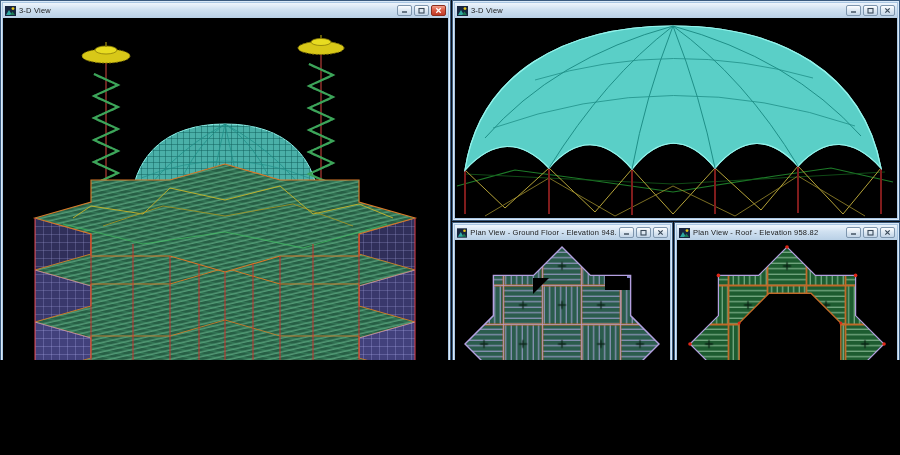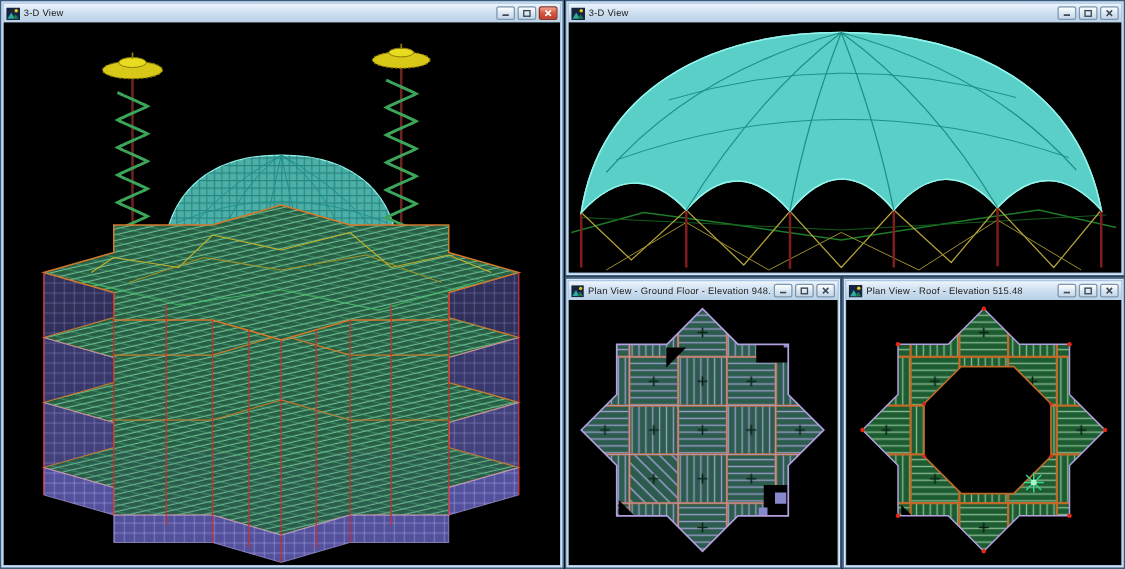--- a/index.html
+++ b/index.html
@@ -1,16 +1,16 @@
 <!DOCTYPE html>
 <html><head>
 <meta charset="utf-8">
 <style>
   html,body{margin:0;padding:0;background:#000;}
-  #stage{position:relative;width:900px;height:455px;background:#0a0e14;overflow:hidden;
+  #stage{position:relative;width:900px;height:360px;background:#0a0e14;overflow:hidden;
          font-family:"Liberation Sans",sans-serif;}
   .win{position:absolute;background:#a9c6e2;border:1px solid #3a5a7e;
        box-shadow:inset 0 0 0 1px #d9e9f8;box-sizing:border-box;padding:2px;}
   .titlebar{height:15px;display:flex;align-items:center;gap:3px;padding:0 2px;
             background:linear-gradient(#eef5fc,#cfe0f0 45%,#b9d0e6);
             font-size:7.5px;color:#1a1a1a;user-select:none;}
   .title-text{white-space:nowrap;overflow:hidden;letter-spacing:.2px;}
   .btn-group{margin-left:auto;display:flex;gap:2px;}
   .wbtn{width:15px;height:11px;border:1px solid #7e96ae;border-radius:2px;
         background:linear-gradient(#fdfeff,#dde8f2 50%,#c4d6e8);
@@ -321,21 +321,21 @@
   </div>
 
   <div class="win" style="left:674px;top:222px;width:226px;height:233px;">
     <div class="titlebar">
       <svg width="11" height="10" viewBox="0 0 11 10">
         <rect width="11" height="10" fill="#16243e"></rect>
         <polygon points="1,9 4,4 7,9" fill="#2ea8a0"></polygon>
         <polygon points="5,9 7.5,5.5 10,9" fill="#1d7a54"></polygon>
         <circle cx="8" cy="2.6" r="1.4" fill="#e8c818"></circle>
       </svg>
-      <span class="title-text">Plan View - Roof - Elevation 515.48</span>
+      <span class="title-text">Plan View - Roof - Elevation 958.82</span>
       <span class="btn-group">
         <button class="wbtn" title="Minimize">
           <svg width="7" height="5" viewBox="0 0 7 5">
               <path d="M1 4h5" stroke="#3a4a5a" stroke-width="1.4" fill="none"></path>
             </svg>
         </button>
         <button class="wbtn" title="Restore">
           <svg width="7" height="7" viewBox="0 0 7 7">
               <rect x="1" y="1.5" width="5" height="4.5" fill="none" stroke="#3a4a5a" stroke-width="1.1"></rect>
             </svg>

